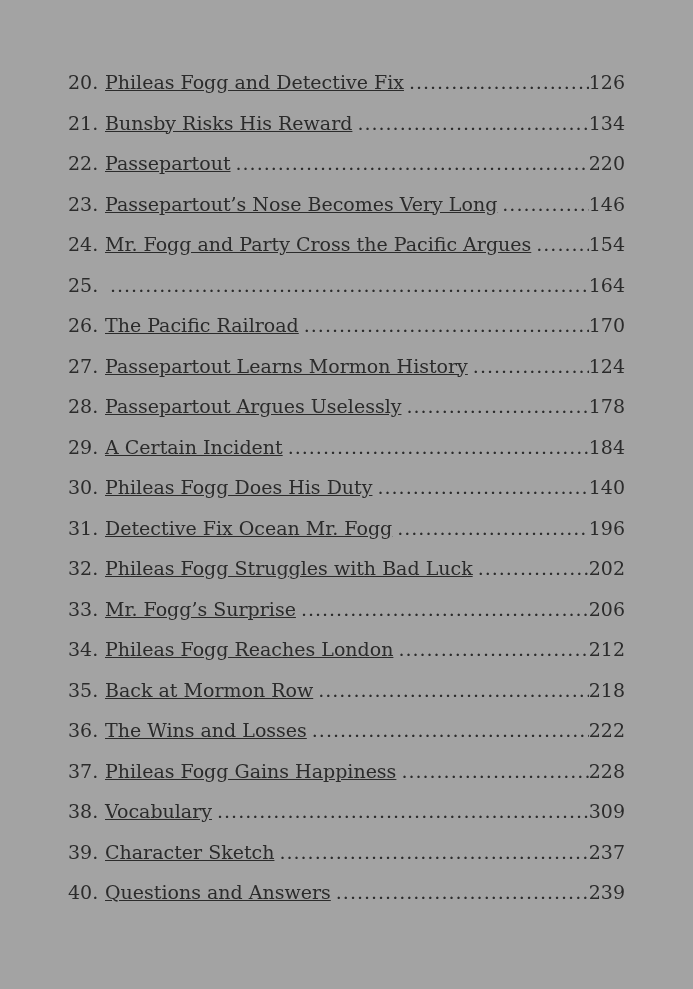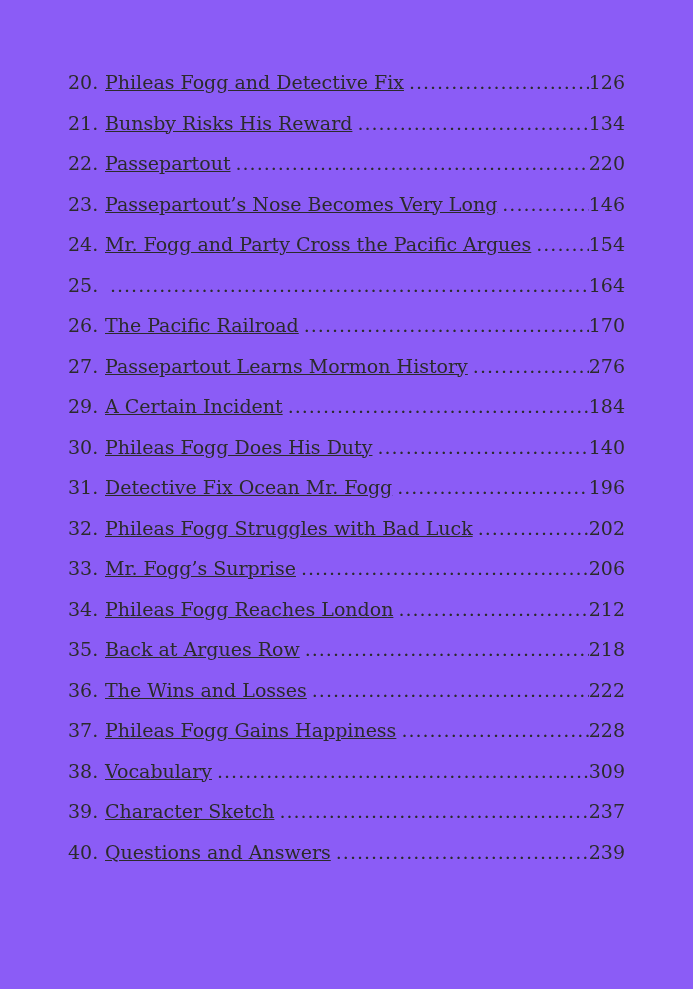--- a/index.html
+++ b/index.html
@@ -12,21 +12,21 @@
     height: 989px;
     overflow: hidden;
     font-family: "DejaVu Serif", "Liberation Serif", serif;
     color: #2b2b2b;
   }
   .page {
     box-sizing: border-box;
     width: 693px;
     height: 989px;
     padding: 62px 68px 0 68px;
-    background: #8b5cf6;
+    background: #a3a3a3;
   }
   ol.toc-list {
     list-style: none;
     margin: 0;
     padding: 0;
   }
   li.toc-row {
     display: flex;
     align-items: baseline;
     height: 40.5px;
@@ -107,23 +107,29 @@
     <span class="num">26.</span>
     <span class="title">The Pacific Railroad</span>
     <span class="dots"></span>
     <span class="pg">170</span>
   </li>
 
   <li class="toc-row">
     <span class="num">27.</span>
     <span class="title">Passepartout Learns Mormon History</span>
     <span class="dots"></span>
-    <span class="pg">276</span>
-  </li>
-
+    <span class="pg">124</span>
+  </li>
+
+  <li class="toc-row">
+    <span class="num">28.</span>
+    <span class="title">Passepartout Argues Uselessly</span>
+    <span class="dots"></span>
+    <span class="pg">178</span>
+  </li>
 
   <li class="toc-row">
     <span class="num">29.</span>
     <span class="title">A Certain Incident</span>
     <span class="dots"></span>
     <span class="pg">184</span>
   </li>
 
   <li class="toc-row">
     <span class="num">30.</span>
@@ -155,21 +161,21 @@
 
   <li class="toc-row">
     <span class="num">34.</span>
     <span class="title">Phileas Fogg Reaches London</span>
     <span class="dots"></span>
     <span class="pg">212</span>
   </li>
 
   <li class="toc-row">
     <span class="num">35.</span>
-    <span class="title">Back at Argues Row</span>
+    <span class="title">Back at Mormon Row</span>
     <span class="dots"></span>
     <span class="pg">218</span>
   </li>
 
   <li class="toc-row">
     <span class="num">36.</span>
     <span class="title">The Wins and Losses</span>
     <span class="dots"></span>
     <span class="pg">222</span>
   </li>

